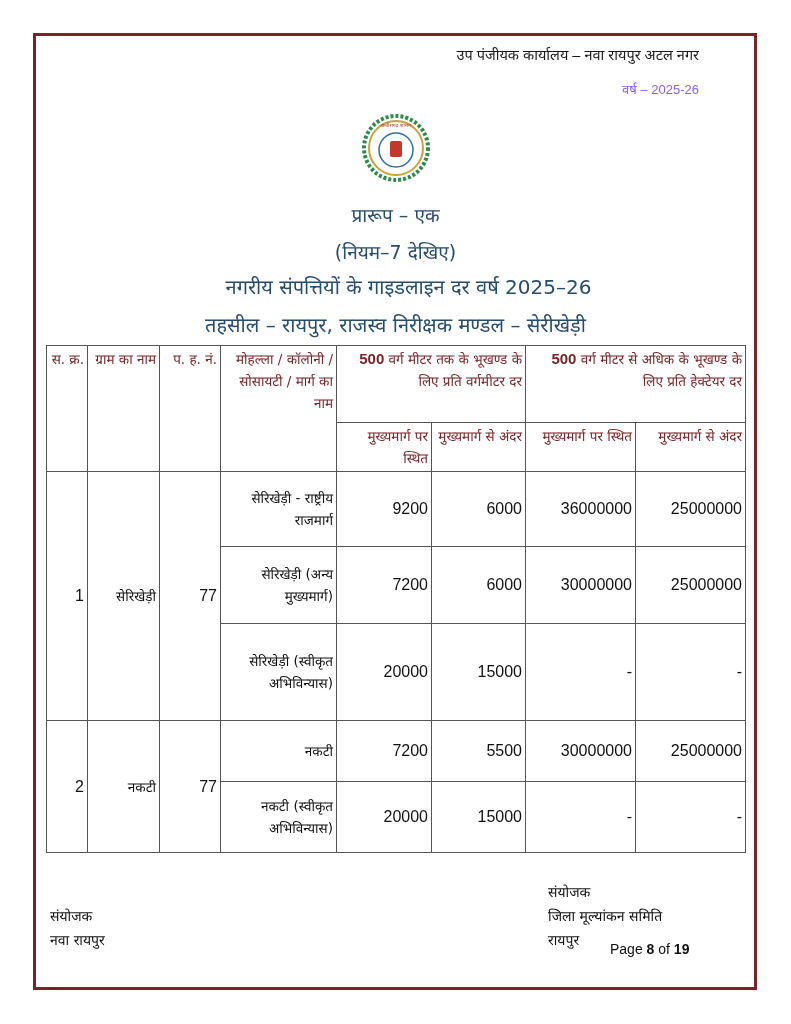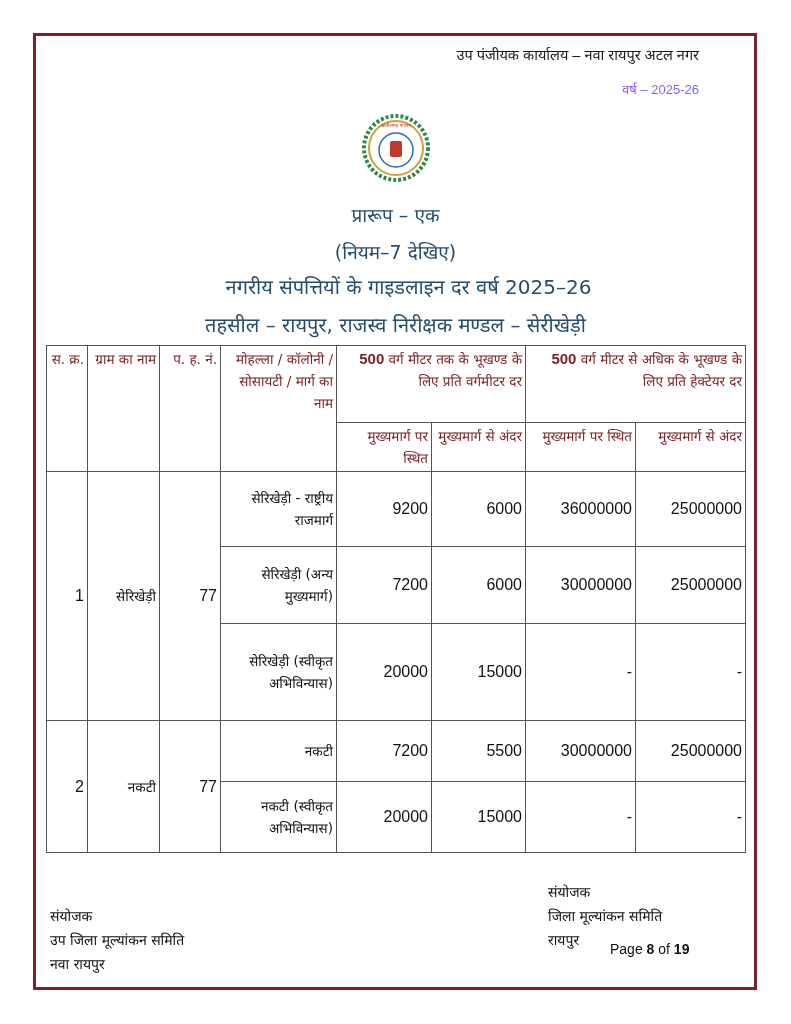--- a/index.html
+++ b/index.html
@@ -114,21 +114,20 @@
         <td class="num">20000</td>
         <td class="num">15000</td>
         <td class="num">-</td>
         <td class="num">-</td>
       </tr>
     </tbody>
 </table>
 
 <div class="sig sig-left">
   <div>संयोजक</div>
-  <div>उप जिला मूल्यांकन समिति</div>
   <div>नवा रायपुर</div>
 </div>
 <div class="sig sig-right">
   <div>संयोजक</div>
   <div>जिला मूल्यांकन समिति</div>
   <div>रायपुर</div>
 </div>
 
 <div class="pageno"><span>Page </span><b>8</b><span> of </span><b>19</b></div>
 

